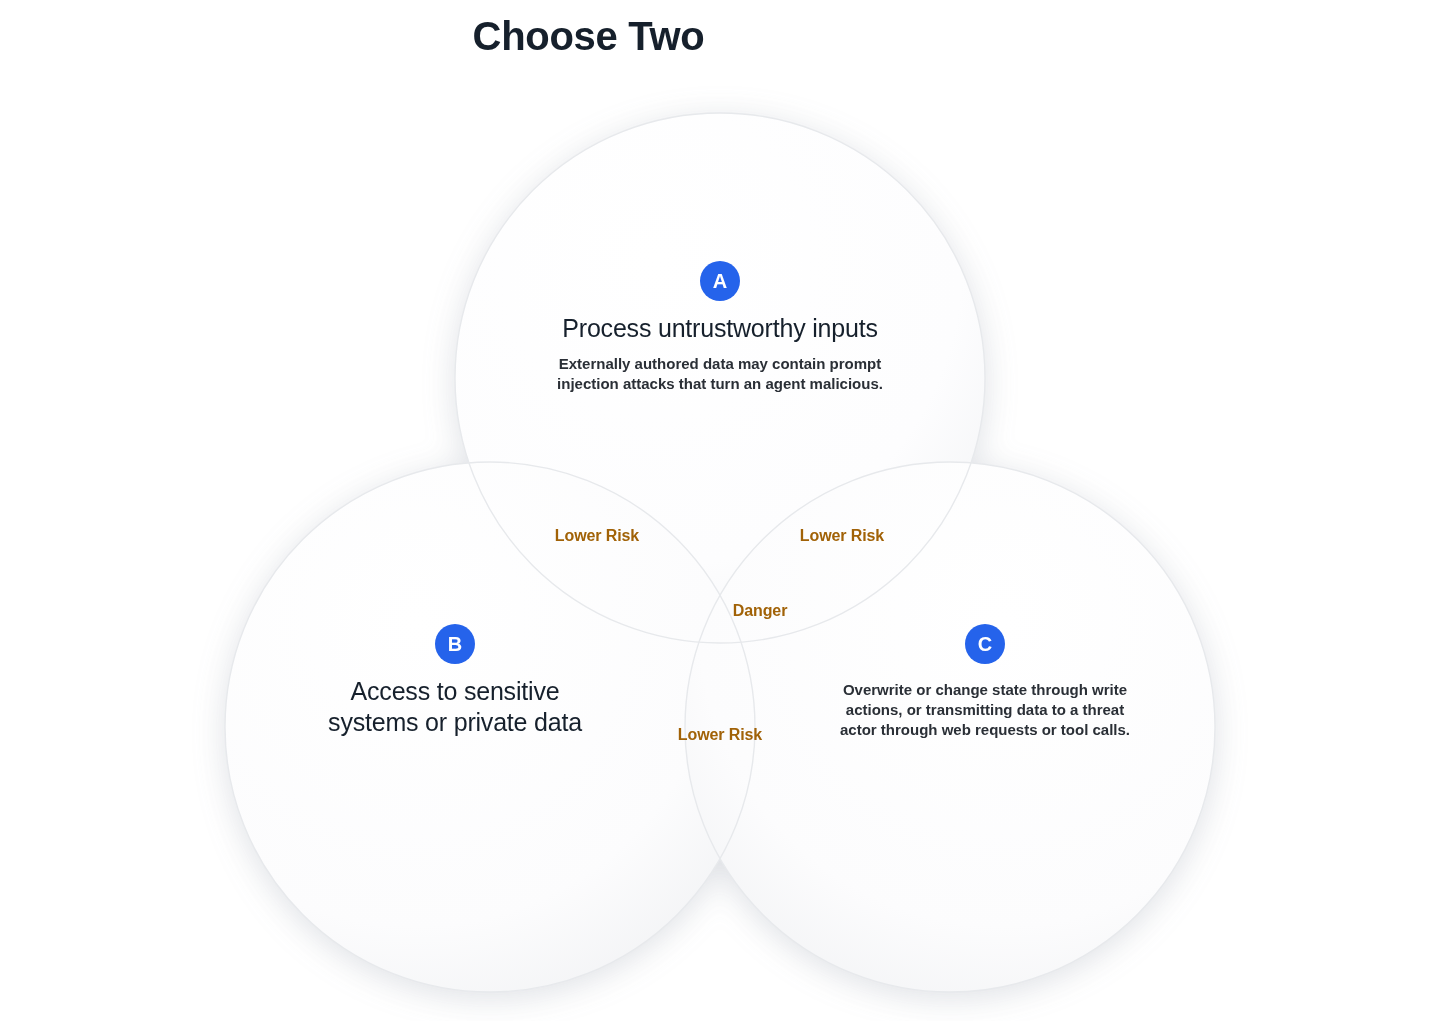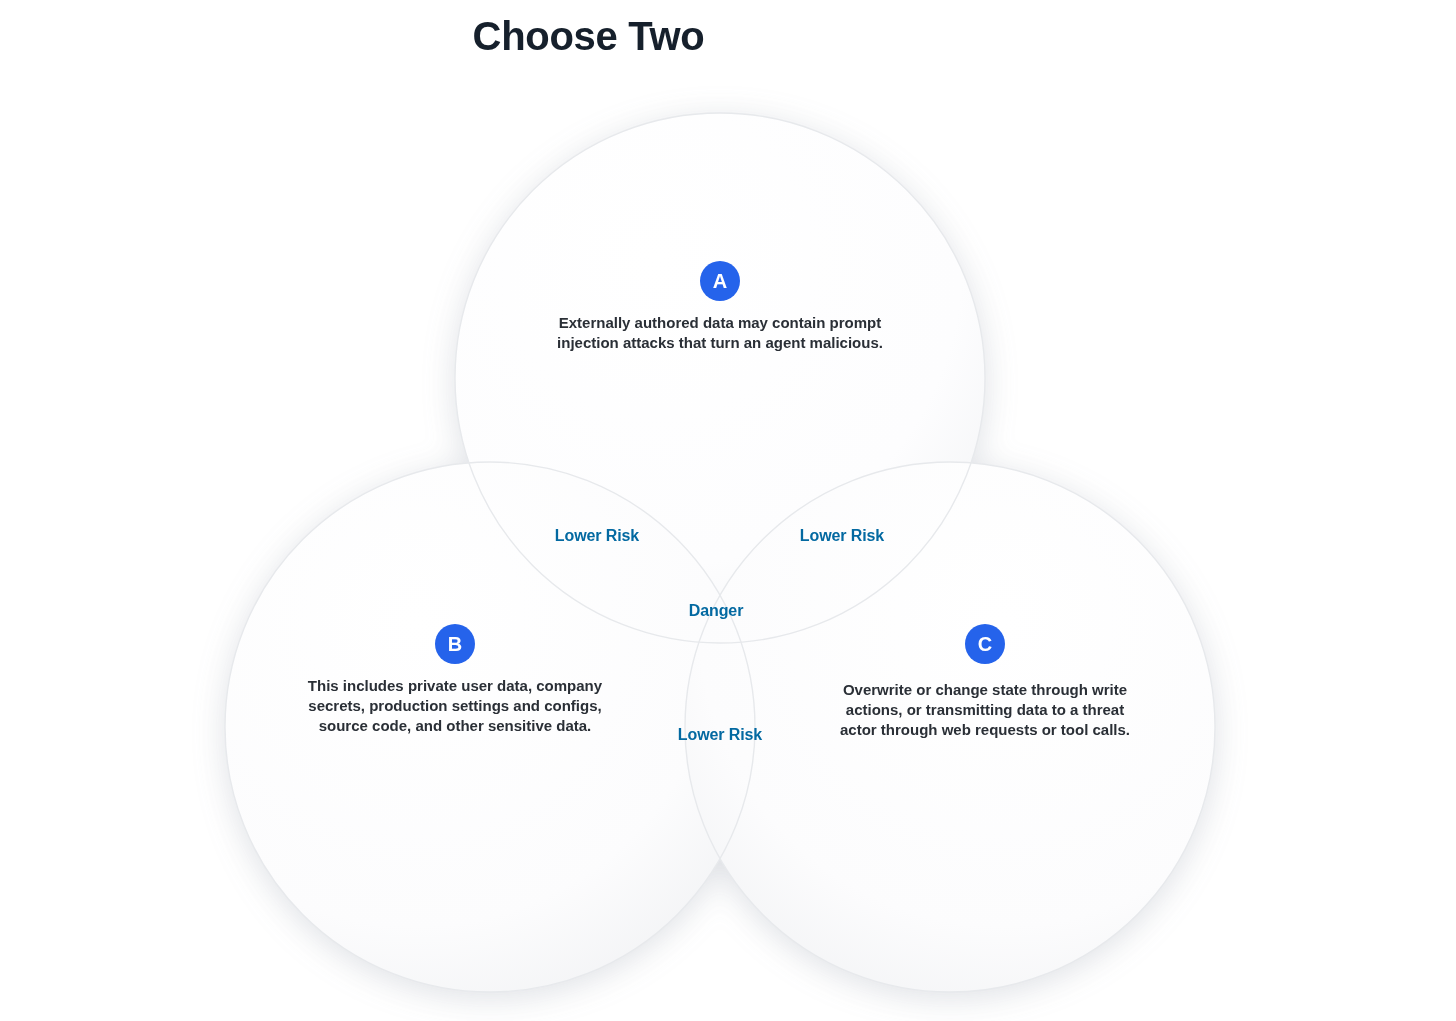--- a/index.html
+++ b/index.html
@@ -85,29 +85,29 @@
   #set-a { left: 470px; top: 261px; width: 500px; }
   #set-b { left: 255px; top: 624px; width: 400px; }
   #set-c { left: 785px; top: 624px; width: 400px; }
 
   
   .overlap-label {
     position: absolute;
     text-align: center;
     font-size: 16px;
     font-weight: 700;
-    color: #0369a1;
+    color: #a16207;
     letter-spacing: -0.1px;
     white-space: nowrap;
     transform: translate(-50%, -50%);
   }
   #overlap-ab { left: 597px; top: 536px; }
   #overlap-ac { left: 842px; top: 536px; }
   #overlap-bc { left: 720px; top: 735px; }
-  #overlap-abc { left: 716px; top: 611px; }
+  #overlap-abc { left: 760px; top: 611px; }
 </style>
 </head>
 <body>
 
 <div id="page-title">Choose Two</div>
 
 <div id="venn-stage">
 
   <svg id="venn-svg" viewBox="0 0 1456 1021">
     <defs>
@@ -145,26 +145,27 @@
 
     <g fill="none" stroke="#e7e9ec" stroke-width="1.4">
       <circle cx="720" cy="378" r="265"></circle>
       <circle cx="490" cy="727" r="265"></circle>
       <circle cx="950" cy="727" r="265"></circle>
     </g>
   </svg>
 
   <div class="set-block" id="set-a">
     <div class="badge">A</div>
+    <div class="set-title">Process untrustworthy inputs</div>
     <div class="set-desc" style="width:370px;margin:0 auto;">Externally authored data may contain prompt injection attacks that turn an agent malicious.</div>
   </div>
 
   <div class="set-block" id="set-b">
     <div class="badge">B</div>
-    <div class="set-desc" style="width:320px;margin:0 auto;">This includes private user data, company secrets, production settings and configs, source code, and other sensitive data.</div>
+    <div class="set-title" style="width:300px;margin:0 auto 10px auto;">Access to sensitive systems or private data</div>
   </div>
 
   <div class="set-block" id="set-c">
     <div class="badge">C</div>
     <div class="set-desc" style="width:300px;margin:16px auto;text-align:center;">Overwrite or change state through write actions, or transmitting data to a threat actor through web requests or tool calls.</div>
   </div>
 
   <div class="overlap-label" id="overlap-ab">Lower Risk</div>
   <div class="overlap-label" id="overlap-ac">Lower Risk</div>
   <div class="overlap-label" id="overlap-bc">Lower Risk</div>

